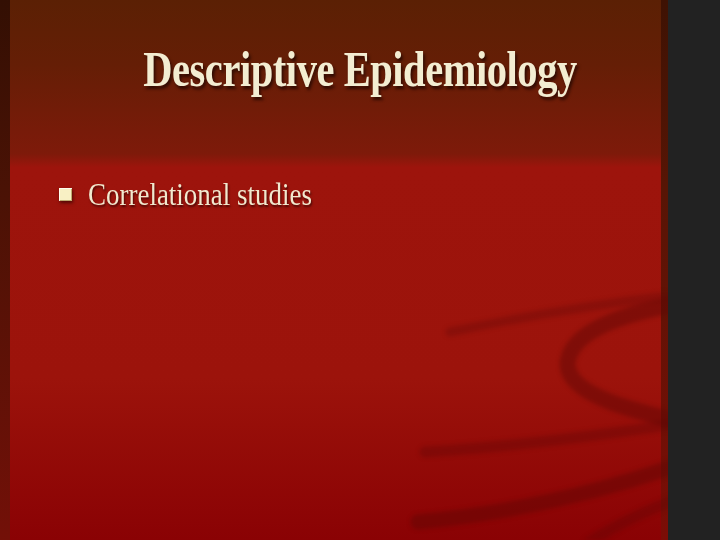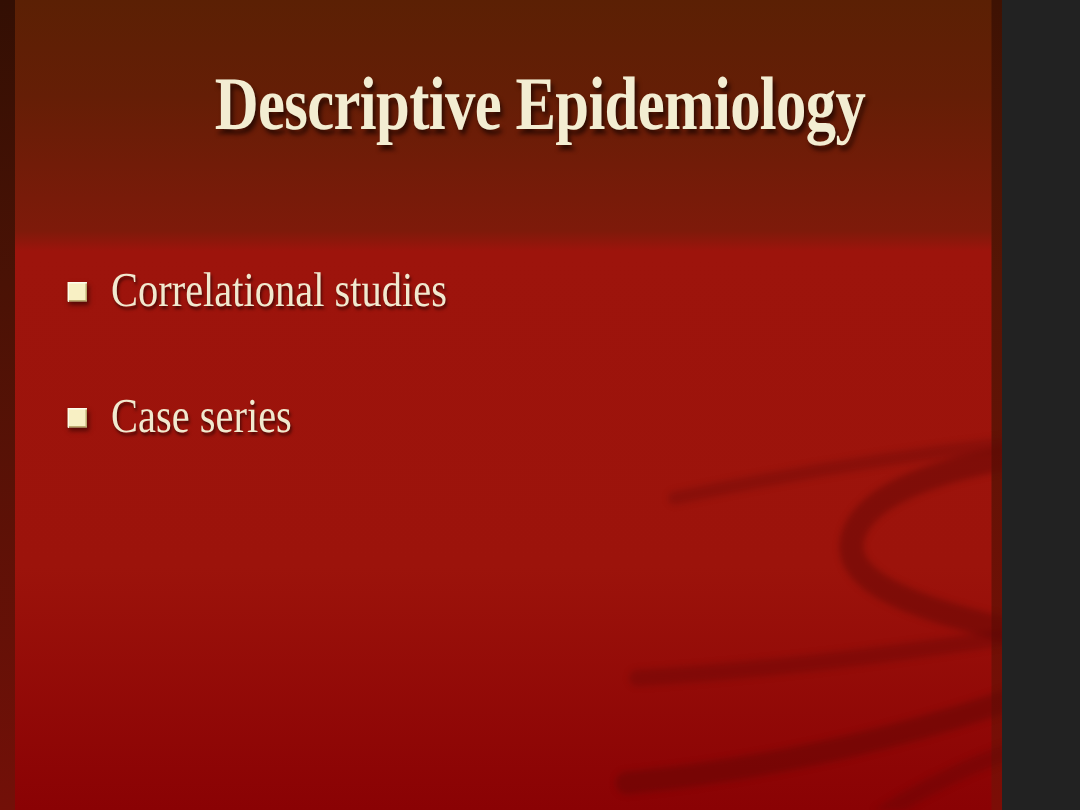--- a/index.html
+++ b/index.html
@@ -68,25 +68,25 @@
     font-weight: 700;
     line-height: 58px;
     letter-spacing: -0.5px;
     color: var(--title-text, #f3edd2);
     transform: scale(0.9, 1.12);
     transform-origin: 50% 50%;
     text-shadow: 2px 3px 3px rgba(30, 5, 0, 0.75);
   }
   .bullet-list {
     position: absolute;
-    left: 45px;
+    left: 59px;
     top: 175px;
     display: flex;
-    flex-direction: column;
-    gap: 46px;
+    flex-direction: row;
+    gap: 59px;
   }
   .bullet-item {
     display: flex;
     align-items: center;
     height: 38px;
   }
   .bullet-square {
     flex: 0 0 auto;
     width: 13px;
     height: 13px;
@@ -124,19 +124,15 @@
     <path d="M 585 545 C 635 512, 690 492, 728 486" stroke-width="11" opacity="0.35"></path>
   </svg>
 
   <h1 class="title">Descriptive Epidemiology</h1>
 
   <div class="bullet-list">
     <div class="bullet-item">
       <span class="bullet-square"></span>
       <span class="bullet-label">Correlational studies</span>
     </div>
-    <div class="bullet-item">
-      <span class="bullet-square"></span>
-      <span class="bullet-label">Case series</span>
-    </div>
   </div>
 
 </div>
 
 </body></html>

